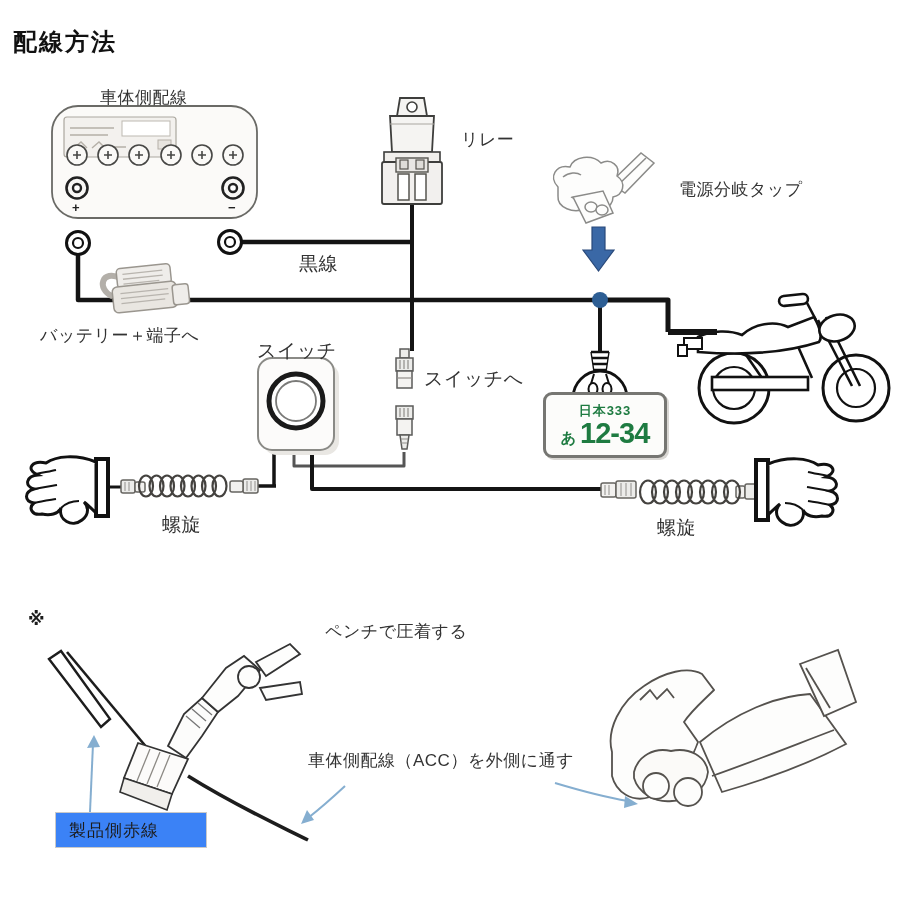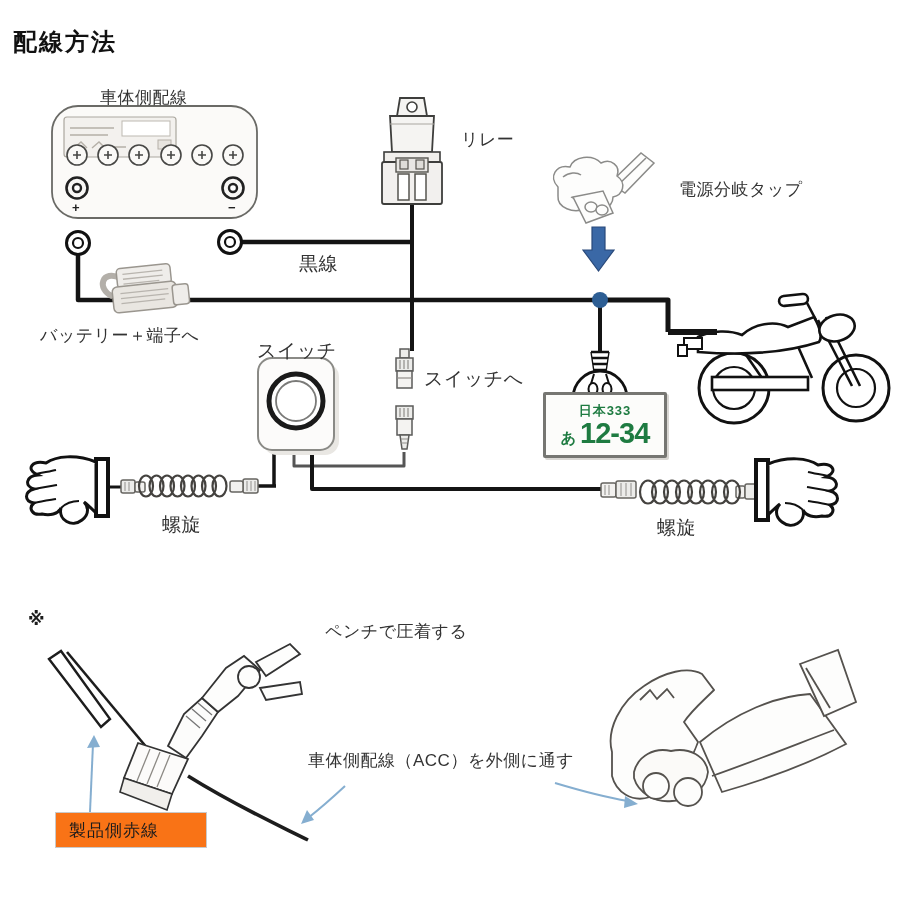--- a/index.html
+++ b/index.html
@@ -6,27 +6,27 @@
   #canvas{position:relative;width:900px;height:900px;background:#ffffff;overflow:hidden;
           font-family:"Liberation Sans","DejaVu Sans",sans-serif;}
   #art{position:absolute;left:0;top:0;}
   .lbl{position:absolute;font-size:17px;color:#333;white-space:nowrap;letter-spacing:.5px;}
   .lbl.small{font-size:19px;}
   .lbl.big{font-size:19px;}
   #page-title{position:absolute;left:13px;top:26px;font-size:24px;font-weight:700;color:#111;
               letter-spacing:2px;}
   .sec-head{position:absolute;font-size:17px;font-weight:600;color:#1c1c1c;letter-spacing:1px;}
   .plate{position:absolute;left:543px;top:392px;width:118px;height:60px;background:#fcfcfa;
-         border:3px solid #767672;border-radius:2px;display:flex;flex-direction:column;
+         border:3px solid #767672;border-radius:9px;display:flex;flex-direction:column;
          align-items:center;justify-content:center;box-shadow:2px 2px 0 #d9d7d3;}
   .plate-top{font-size:13px;font-weight:700;color:#1e7b41;line-height:15px;letter-spacing:1px;}
   .plate-main{display:flex;align-items:baseline;gap:4px;color:#1e7b41;}
   .plate-kana{font-size:15px;font-weight:700;}
   .plate-num{font-size:29px;font-weight:700;letter-spacing:-1px;line-height:30px;}
-  .redwire-box{position:absolute;left:55px;top:812px;width:152px;height:36px;background:#f97316;
+  .redwire-box{position:absolute;left:55px;top:812px;width:152px;height:36px;background:#3b82f6;
                border:1.5px solid #c9c9c9;display:flex;align-items:center;padding-left:13px;
                box-sizing:border-box;font-size:17px;color:#1c1c1c;letter-spacing:1px;}
 </style>
 </head>
 <body>
 
 <div id="canvas">
 
 <svg id="art" width="900" height="900" viewBox="0 0 900 900">
 

